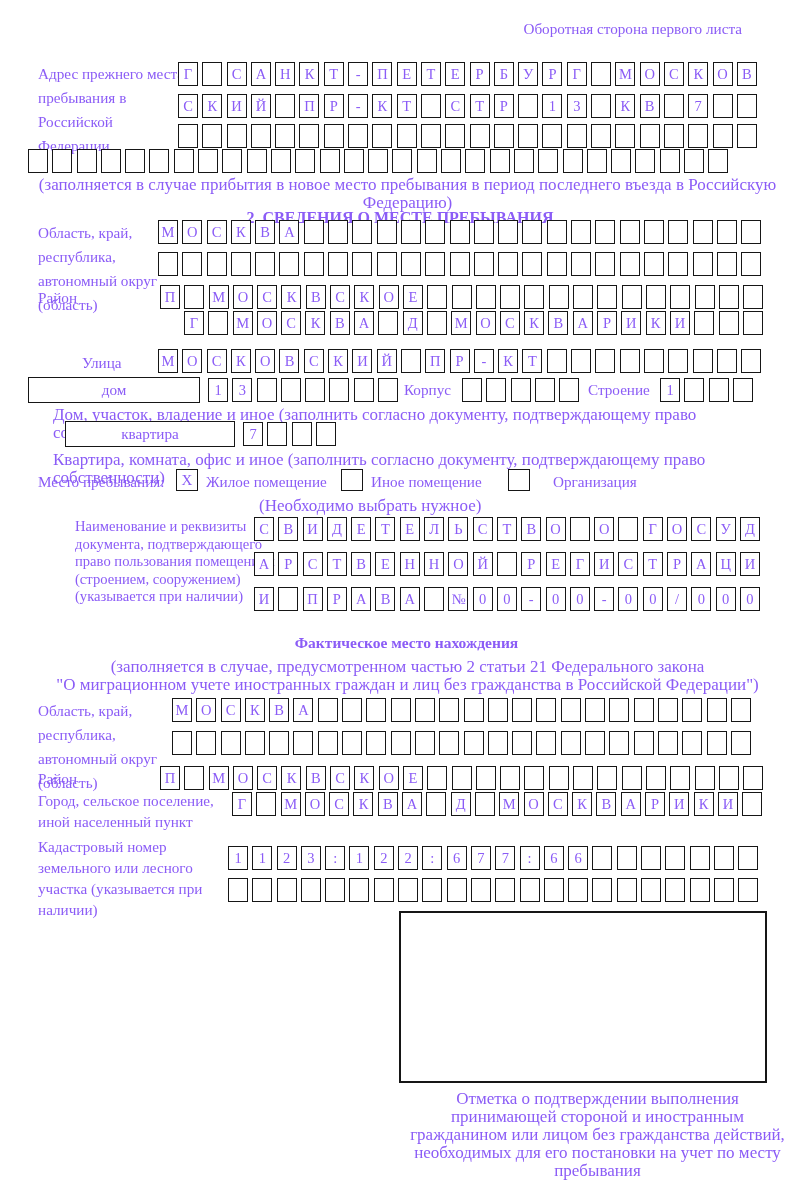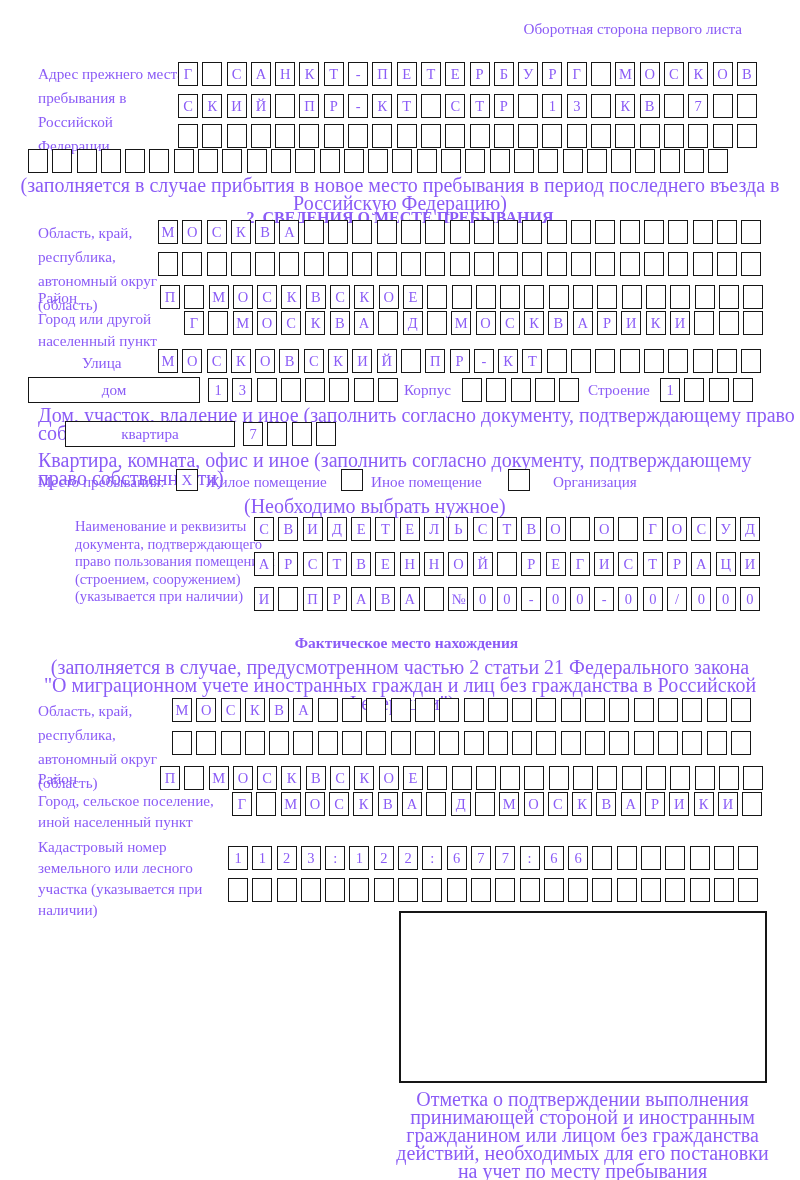--- a/index.html
+++ b/index.html
@@ -32,21 +32,21 @@
     display:flex;align-items:center;justify-content:center;
     font-size:15.2px;background:#fff;
   }
   .inline-label{font-size:15.2px;line-height:22px;}
   .checkbox{
     box-sizing:border-box;width:22px;height:22px;
     border:1.8px solid #161616;background:#fff;
     display:flex;align-items:center;justify-content:center;
     font-size:15px;
   }
-  .caption{font-size:20px;line-height:18px;}
+  .caption{font-size:17px;line-height:18px;padding-left:15px;}
   .center{left:0;right:0;text-align:center;}
   .heading{font-weight:bold;font-size:16px;margin-top:12px;}
   .subheading{font-weight:bold;font-size:15.5px;}
   .bigbox{
     box-sizing:border-box;
     border:2px solid #161616;background:#fff;
     width:368px;height:172px;
   }
 </style>
 </head>
@@ -248,21 +248,20 @@
       <div class="cell"></div>
       <div class="cell"></div>
       <div class="cell"></div>
       <div class="cell"></div>
       <div class="cell"></div>
       <div class="cell"></div>
       <div class="cell"></div>
       <div class="cell"></div>
     </div>
 
-  <div class="abs fieldlabel" style="left:38px;top:308px;width:150px;line-height:22px;">Город или другой населенный пункт</div>
   <div class="abs cellrow" style="left:184px;top:311px;">
       <div class="cell">Г</div>
       <div class="cell"></div>
       <div class="cell">М</div>
       <div class="cell">О</div>
       <div class="cell">С</div>
       <div class="cell">К</div>
       <div class="cell">В</div>
       <div class="cell">А</div>
       <div class="cell"></div>

